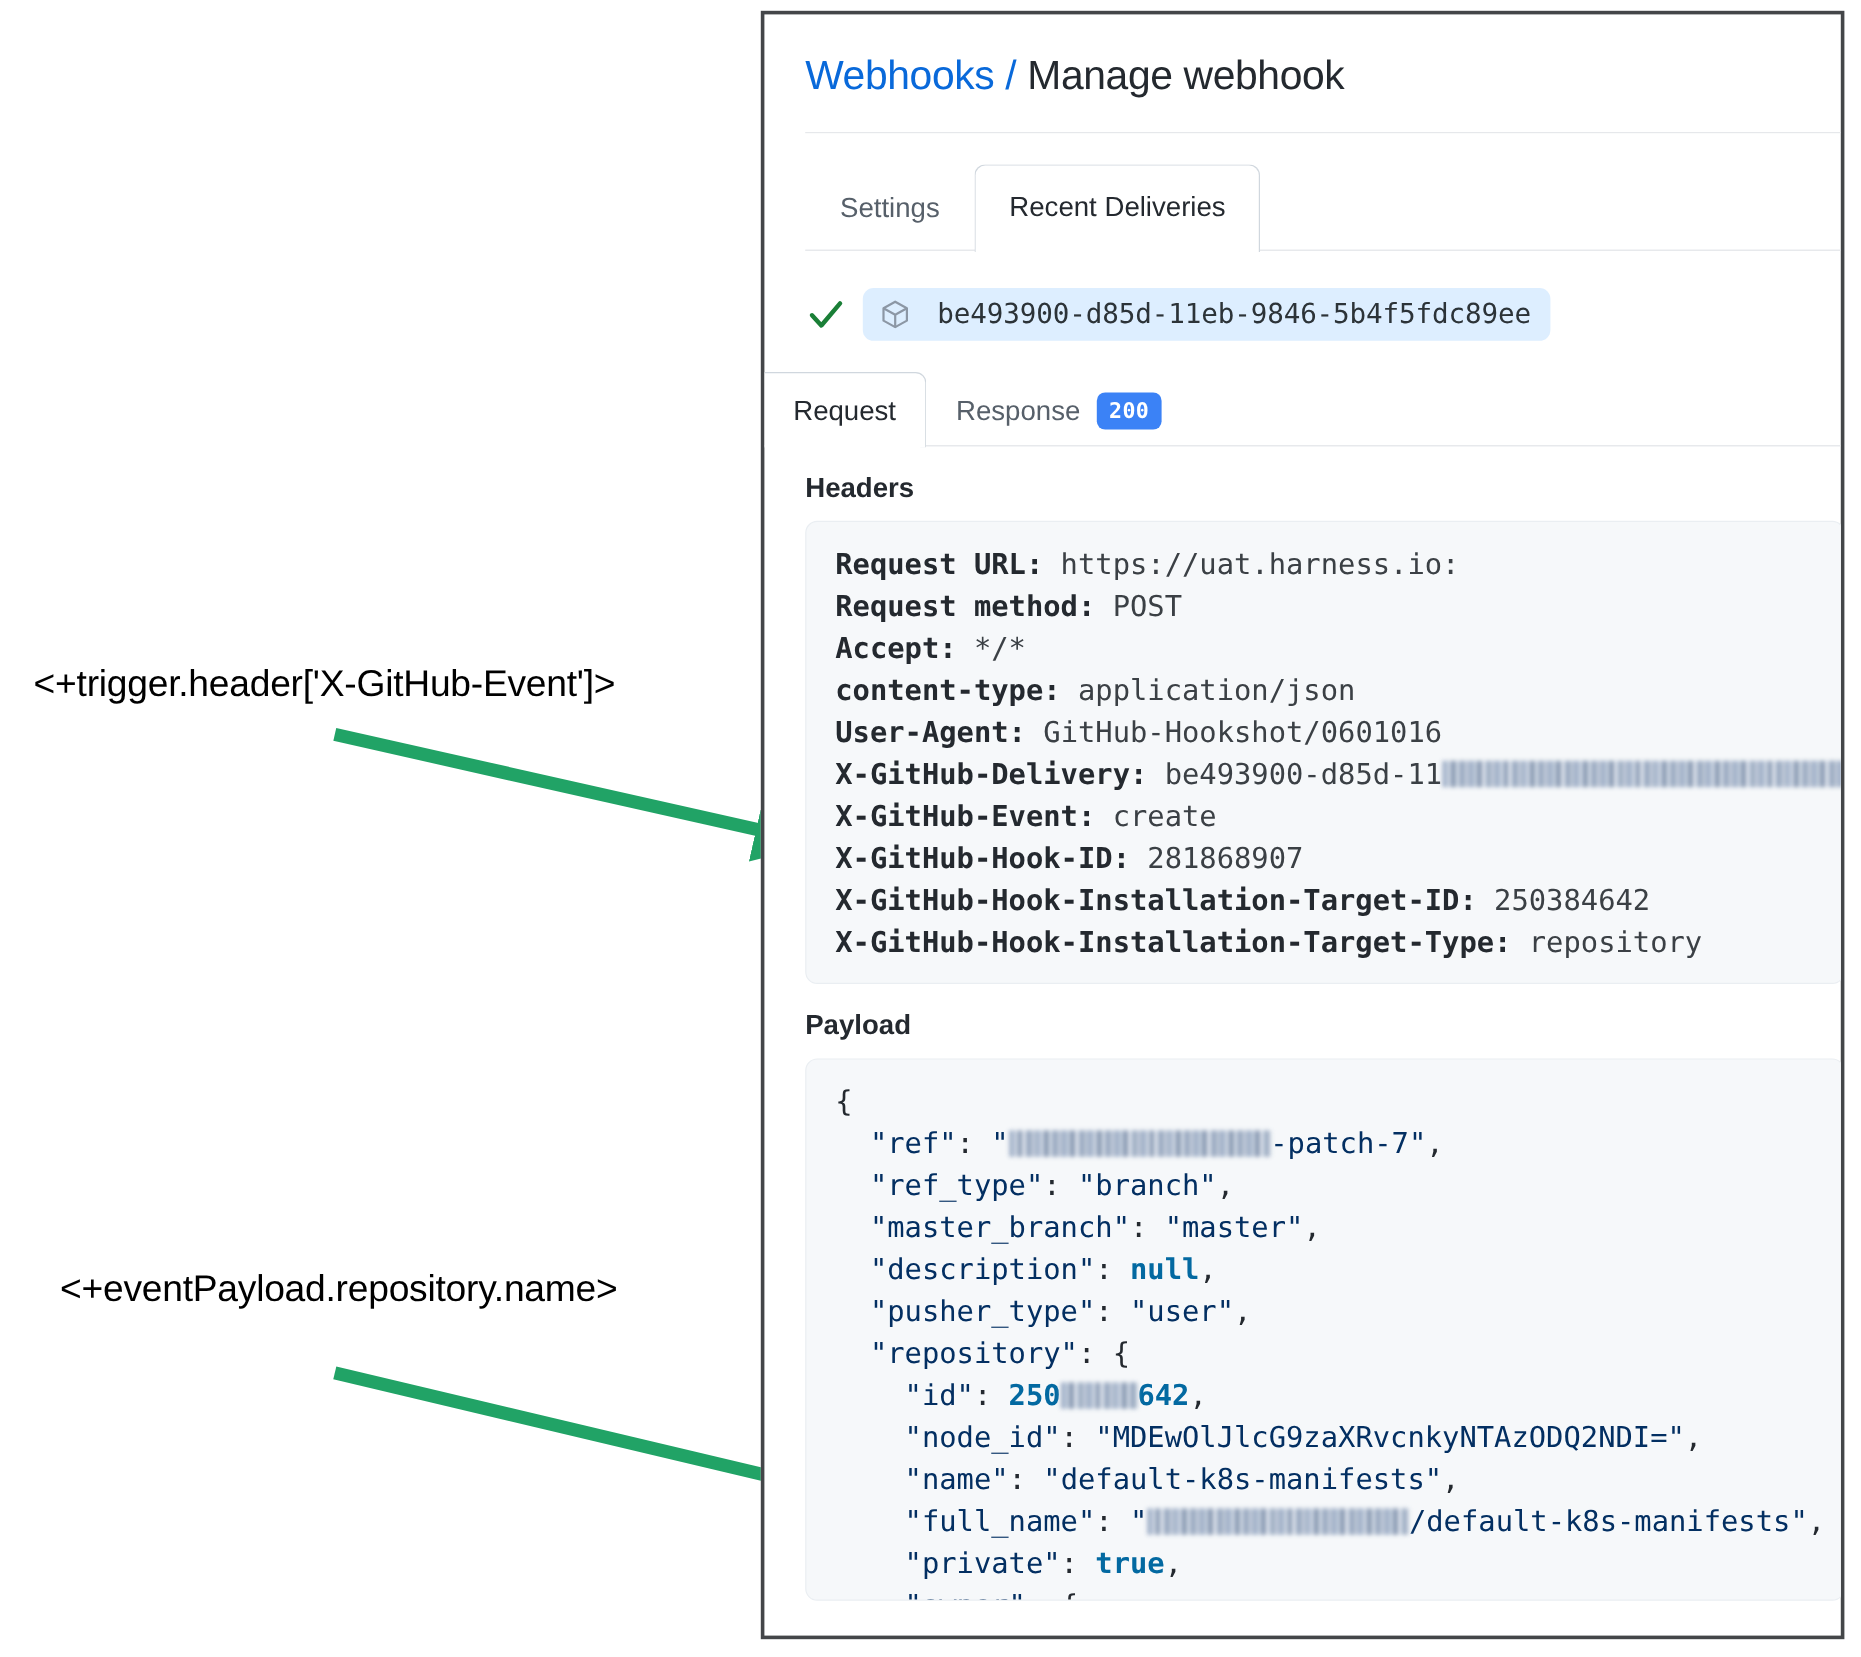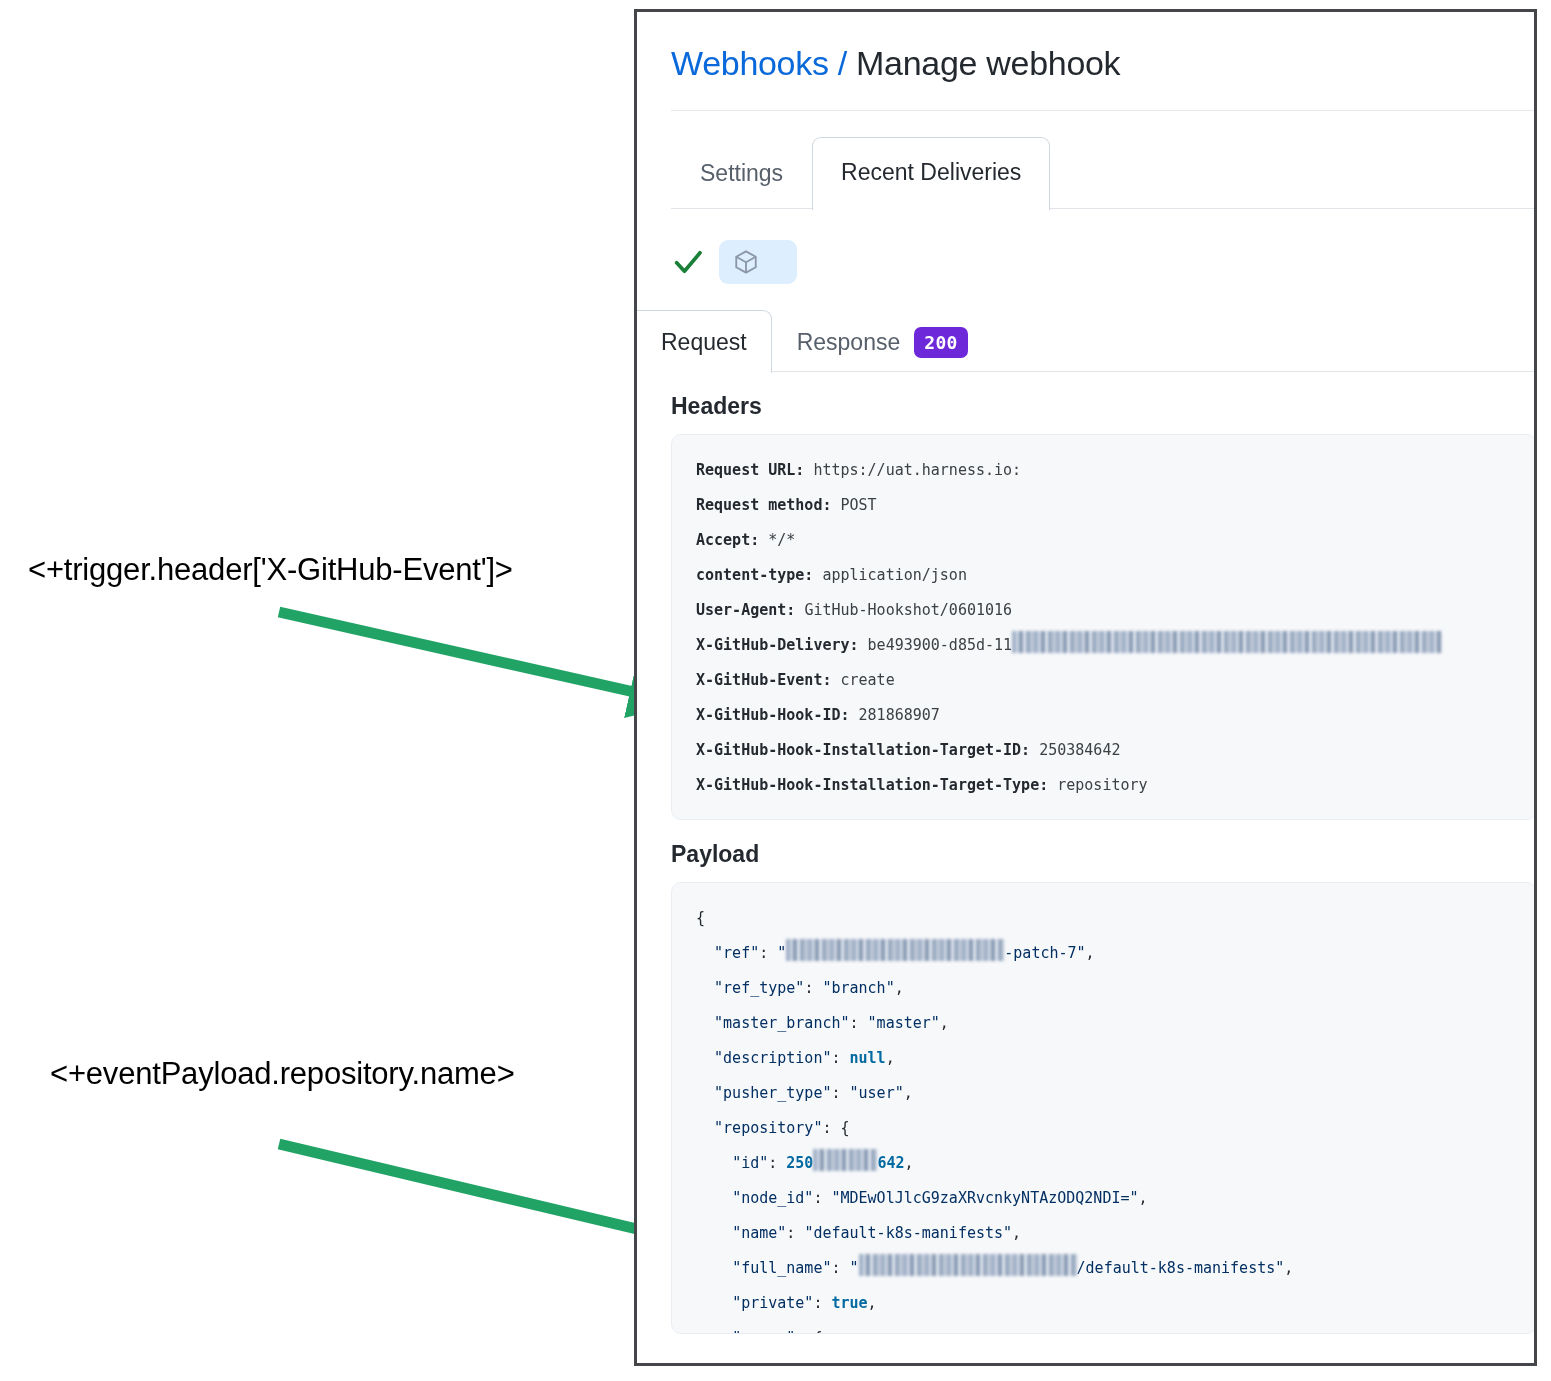--- a/index.html
+++ b/index.html
@@ -182,21 +182,21 @@
   }
   .subtab.selected {
     color: #24292f;
     background: #ffffff;
     border-color: #d0d7de;
     border-left: none;
   }
   .status-badge {
     display: inline-block;
     margin-left: 14px;
-    background: #6d28d9;
+    background: #3b82f6;
     color: #ffffff;
     font-family: "DejaVu Sans Mono", monospace;
     font-size: 18px;
     font-weight: bold;
     line-height: 1;
     padding: 7px 10px 6px 10px;
     border-radius: 7px;
     letter-spacing: 0.3px;
   }
 
@@ -212,21 +212,21 @@
 
   
   .codebox {
     background: #f6f8fa;
     border: 1px solid #eaeef2;
     border-radius: 10px;
     padding: 18px 20px 16px 24px;
     box-sizing: border-box;
     margin-right: 0;
     font-family: "DejaVu Sans Mono", monospace;
-    font-size: 15px;
+    font-size: 24px;
     line-height: 35px;
     color: #24292f;
     white-space: pre;
     overflow: hidden;
   }
   #headers-box { width: 866px; }
   #payload-box { width: 866px; height: 452px; padding-bottom: 0; }
 
   .hdr-key { font-weight: bold; color: #24292f; }
   .hdr-val { color: #3b4045; }
@@ -296,20 +296,21 @@
 
     <div class="delivery-row">
       <svg class="check-icon" viewBox="0 0 24 24">
         <path d="M4 12.5 L9.5 18.5 L20.5 5.5" fill="none" stroke="#1a7f37" stroke-width="2.6" stroke-linecap="round" stroke-linejoin="round"></path>
       </svg>
       <div class="guid-pill">
         <svg class="cube-icon" viewBox="0 0 24 24">
           <path d="M12 2.2 L21 7.2 L21 16.8 L12 21.8 L3 16.8 L3 7.2 Z" fill="none" stroke="#8c97a5" stroke-width="1.7" stroke-linejoin="round"></path>
           <path d="M3 7.2 L12 12.2 L21 7.2 M12 12.2 L12 21.8" fill="none" stroke="#8c97a5" stroke-width="1.7" stroke-linejoin="round"></path>
         </svg>
+        <span class="guid-text">be493900-d85d-11eb-9846-5b4f5fdc89ee</span>
       </div>
     </div>
 
     <div class="subtabnav">
       <div class="subtab selected">Request</div><div class="subtab">
           <span>Response</span>
           <span class="status-badge">200</span>
         </div>
     </div>
 

